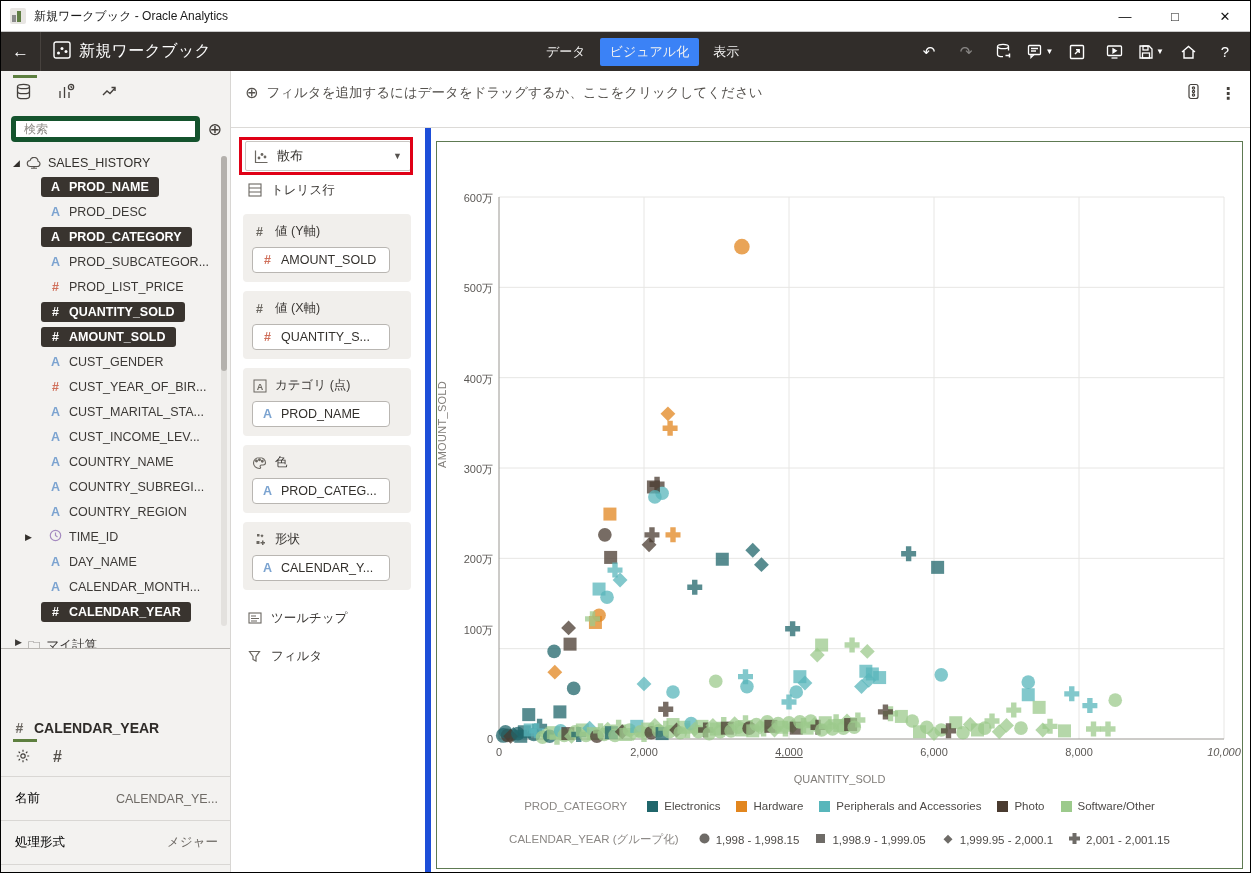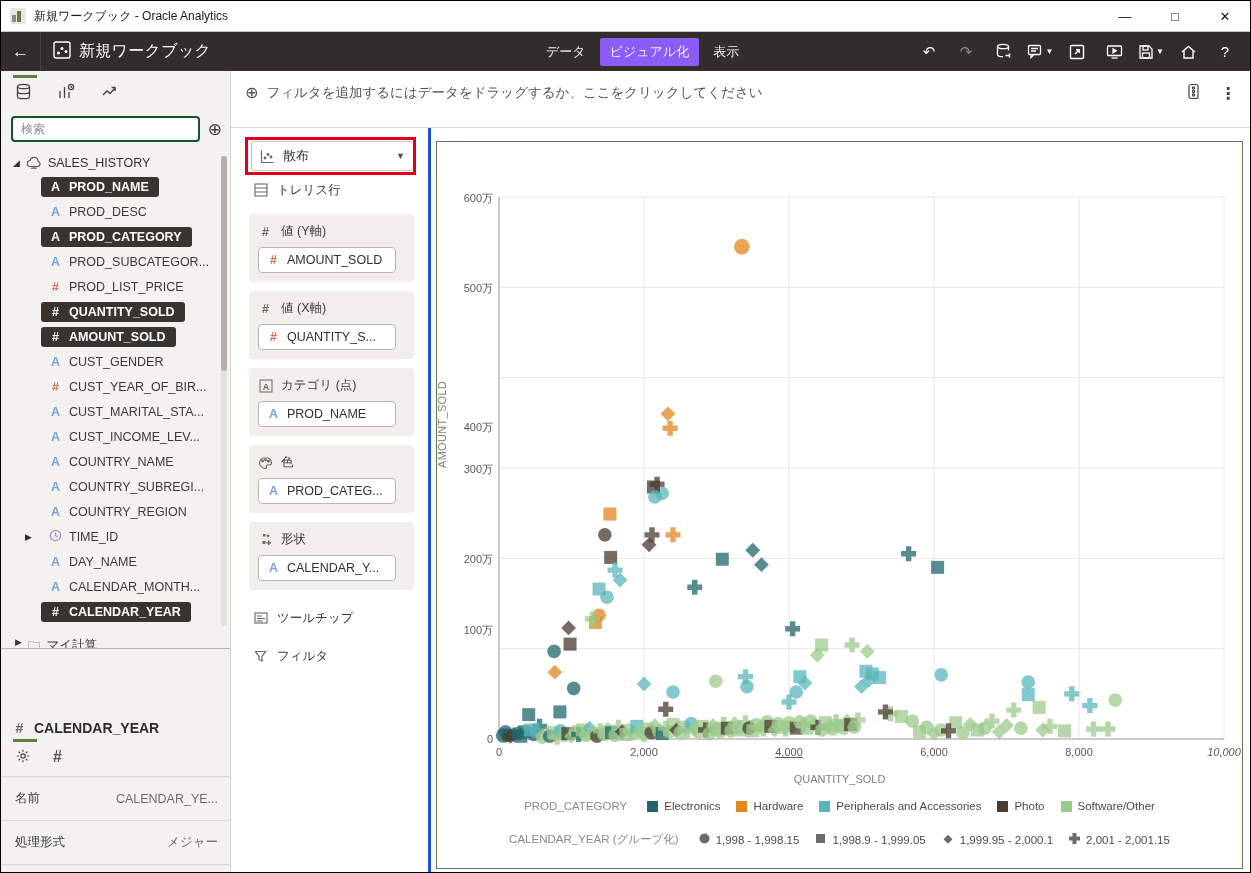--- a/index.html
+++ b/index.html
@@ -15,34 +15,34 @@
   .wincontrols { position:absolute; right:0; top:0; height:31px; display:flex; }
   .wbtn { width:50px; height:31px; display:flex; align-items:center; justify-content:center; font-size:13px; color:#111; }
 
   
   .appheader { position:absolute; left:0; top:31px; width:100%; height:39px; background:#312d2a; display:flex; align-items:center; color:#fff; }
   .backbtn { width:40px; height:39px; display:flex; align-items:center; justify-content:center; font-size:17px; border-right:1px solid #47423e; }
   .wbicon { margin:0 8px 0 12px; }
   .wbtitle { font-size:16px; letter-spacing:.3px; }
   .headtabs { position:absolute; left:535px; top:0; height:39px; display:flex; align-items:center; gap:4px; }
   .htab { padding:5px 10px; font-size:13px; color:#f2f1f0; border-radius:2px; }
-  .htab.active { background:#8b5cf6; }
+  .htab.active { background:#3b82f6; }
   .headicons { position:absolute; right:10px; top:0; height:39px; display:flex; align-items:center; gap:7px; }
   .hicon { width:30px; height:28px; display:flex; align-items:center; justify-content:center; color:#fff; font-size:15px; }
   .hicon svg { display:block; }
   .hicon.dim { opacity:.42; }
   .caret-dn { font-size:8px; margin-left:2px; }
 
   
   .leftpanel { position:absolute; left:0; top:70px; width:230px; height:803px; background:#f3f2f0; border-right:1px solid #d8d6d3; }
   .railtabs { display:flex; gap:26px; padding:12px 0 6px 14px; }
   .railtab { position:relative; color:#4a4540; }
   .railtab.active::before { content:""; position:absolute; left:-2px; top:-8px; width:24px; height:3px; background:#5d7f3f; }
   .searchrow { display:flex; align-items:center; padding:6px 8px 6px 10px; gap:8px; }
-  .searchbox { flex:1; height:26px; background:#fff; border:2px solid #14532d; border-radius:4px; font-size:12px; color:#8c8984; padding:0 8px; display:flex; align-items:center; }
+  .searchbox { flex:1; height:26px; background:#fff; border:5px solid #14532d; border-radius:4px; font-size:12px; color:#8c8984; padding:0 8px; display:flex; align-items:center; }
   .addbtn { font-size:17px; color:#3f3b37; }
   .tree { position:relative; padding-top:4px; height:489px; overflow:hidden; }
   .dsrow { display:flex; align-items:center; gap:6px; padding:4px 0 4px 12px; font-size:12.5px; color:#33302c; }
   .fieldrow { display:flex; align-items:center; height:25px; padding-left:40px; font-size:12.5px; color:#3c3936; }
   .fieldrow .caret { width:14px; margin-left:-16px; margin-right:2px; font-size:9px; color:#33302c; }
   .fpill { display:flex; align-items:center; gap:7px; padding:3px 10px 3px 8px; border-radius:3px; }
   .fpill.sel { background:#39342f; color:#fff; font-weight:bold; }
   .ficon { font-size:12.5px; font-weight:bold; width:13px; text-align:center; }
   .ficon.a { color:#7ba3d0; font-weight:bold; }
   .ficon.n { color:#d0705b; }
@@ -52,25 +52,25 @@
   .clippedrow { height:12px; overflow:hidden; display:flex; align-items:flex-start; gap:6px; padding-left:14px; font-size:12.5px; color:#3c3936; border-bottom:1px solid #b9b6b2; }
 
   
   .props { position:absolute; left:0; top:637px; width:229px; bottom:0; background:#f3f2f0; }
   .propshead { display:flex; align-items:center; gap:8px; padding:12px 0 2px 12px; font-size:14px; font-weight:bold; color:#2f2c29; }
   .propshead .ficon { font-size:14px; color:#6b6761; }
   .propstabs { display:flex; gap:22px; padding:10px 0 8px 14px; }
   .ptab { position:relative; color:#4a4540; }
   .ptab.active::before { content:""; position:absolute; left:-2px; top:-9px; width:24px; height:3px; background:#5d7f3f; }
   .proprow { display:flex; justify-content:space-between; align-items:center; height:44px; padding:0 12px 0 14px; border-top:1px solid #d9d7d4; font-size:12.5px; }
-  .proprow .pl { color:#404040; }
+  .proprow .pl { color:#000000; }
   .proprow .pv { color:#6e6a65; }
 
   
-  .grammar { position:absolute; left:230px; top:127px; width:200px; bottom:0; background:#fff; border-right:3px solid #1d4ed8; padding:13px 14px 0 20px; }
+  .grammar { position:absolute; left:230px; top:127px; width:200px; bottom:0; background:#fff; border-right:6px solid #1d4ed8; padding:13px 14px 0 14px; }
   .charttype { position:relative; height:30px; border:1px solid #c9c6c2; border-radius:2px; background:#fff; display:flex; align-items:center; gap:8px; padding:0 8px; font-size:13px; color:#33302c; }
   .charttype .dd { position:absolute; right:8px; font-size:9px; color:#55524e; }
   .redbox { position:absolute; left:-7px; top:-5px; right:-3px; bottom:-5px; border:3px solid #e00016; pointer-events:none; }
   .grow { display:flex; align-items:center; gap:9px; height:38px; font-size:12.5px; color:#3c3936; padding-left:2px; }
   .gsection { background:#f1efec; border-radius:4px; padding:9px 9px 9px 9px; margin:5px 0 9px -2px; }
   .gsection .ghead { display:flex; align-items:center; gap:8px; font-size:12.5px; color:#3c3936; margin-bottom:7px; }
   .chip { display:flex; align-items:center; gap:7px; background:#fff; border:1px solid #b9b6b2; border-radius:4px; height:26px; padding:0 8px; font-size:12.5px; color:#33302c; width:138px; }
   .gicon { width:15px; display:flex; align-items:center; justify-content:center; color:#6b6761; }
 
   
@@ -693,21 +693,21 @@
           <circle cx="344.375" cy="531.16" r="6.8" fill="#9cca8c" fill-opacity="0.75"></circle>
           <rect x="-5.25" y="-5.25" width="10.5" height="10.5" transform="translate(348,523.9333333333333) rotate(45)" fill="#9cca8c" fill-opacity="0.75"></rect>
           <rect x="345.125" y="521.0466666666666" width="13" height="13" fill="#4a3b30" fill-opacity="0.75"></rect>
           <circle cx="355.25" cy="530.2566666666667" r="6.8" fill="#9cca8c" fill-opacity="0.75"></circle>
           <path d="M-7.5 -2.7H-2.7V-7.5H2.7V-2.7H7.5V2.7H2.7V7.5H-2.7V2.7H-7.5Z" transform="translate(358.875,523.03)" fill="#9cca8c" fill-opacity="0.75"></path>
         </svg>
         <div class="ylab" style="left: -58px; top: 542px;">0</div>
         <div class="ylab" style="left: -58px; top: 432px;">100万</div>
         <div class="ylab" style="left: -58px; top: 361.333px;">200万</div>
         <div class="ylab" style="left: -58px; top: 271px;">300万</div>
-        <div class="ylab" style="left: -58px; top: 180.667px; margin-top: 48px;">400万</div>
+        <div class="ylab" style="left: -58px; top: 180.667px;">400万</div>
         <div class="ylab" style="left: -58px; top: 90.3333px;">500万</div>
         <div class="ylab" style="left: -58px; top: 0px;">600万</div>
         <div class="xlab" style="left: 0px; top: 549px;">0</div>
         <div class="xlab" style="left: 145px; top: 549px;">2,000</div>
         <div class="xlab" style="left: 290px; top: 549px; text-decoration: underline;">4,000</div>
         <div class="xlab" style="left: 435px; top: 549px;">6,000</div>
         <div class="xlab" style="left: 580px; top: 549px;">8,000</div>
         <div class="xlab" style="left: 725px; top: 549px; font-style: italic;">10,000</div>
       </div>
     <div class="xaxis-title">QUANTITY_SOLD</div>

